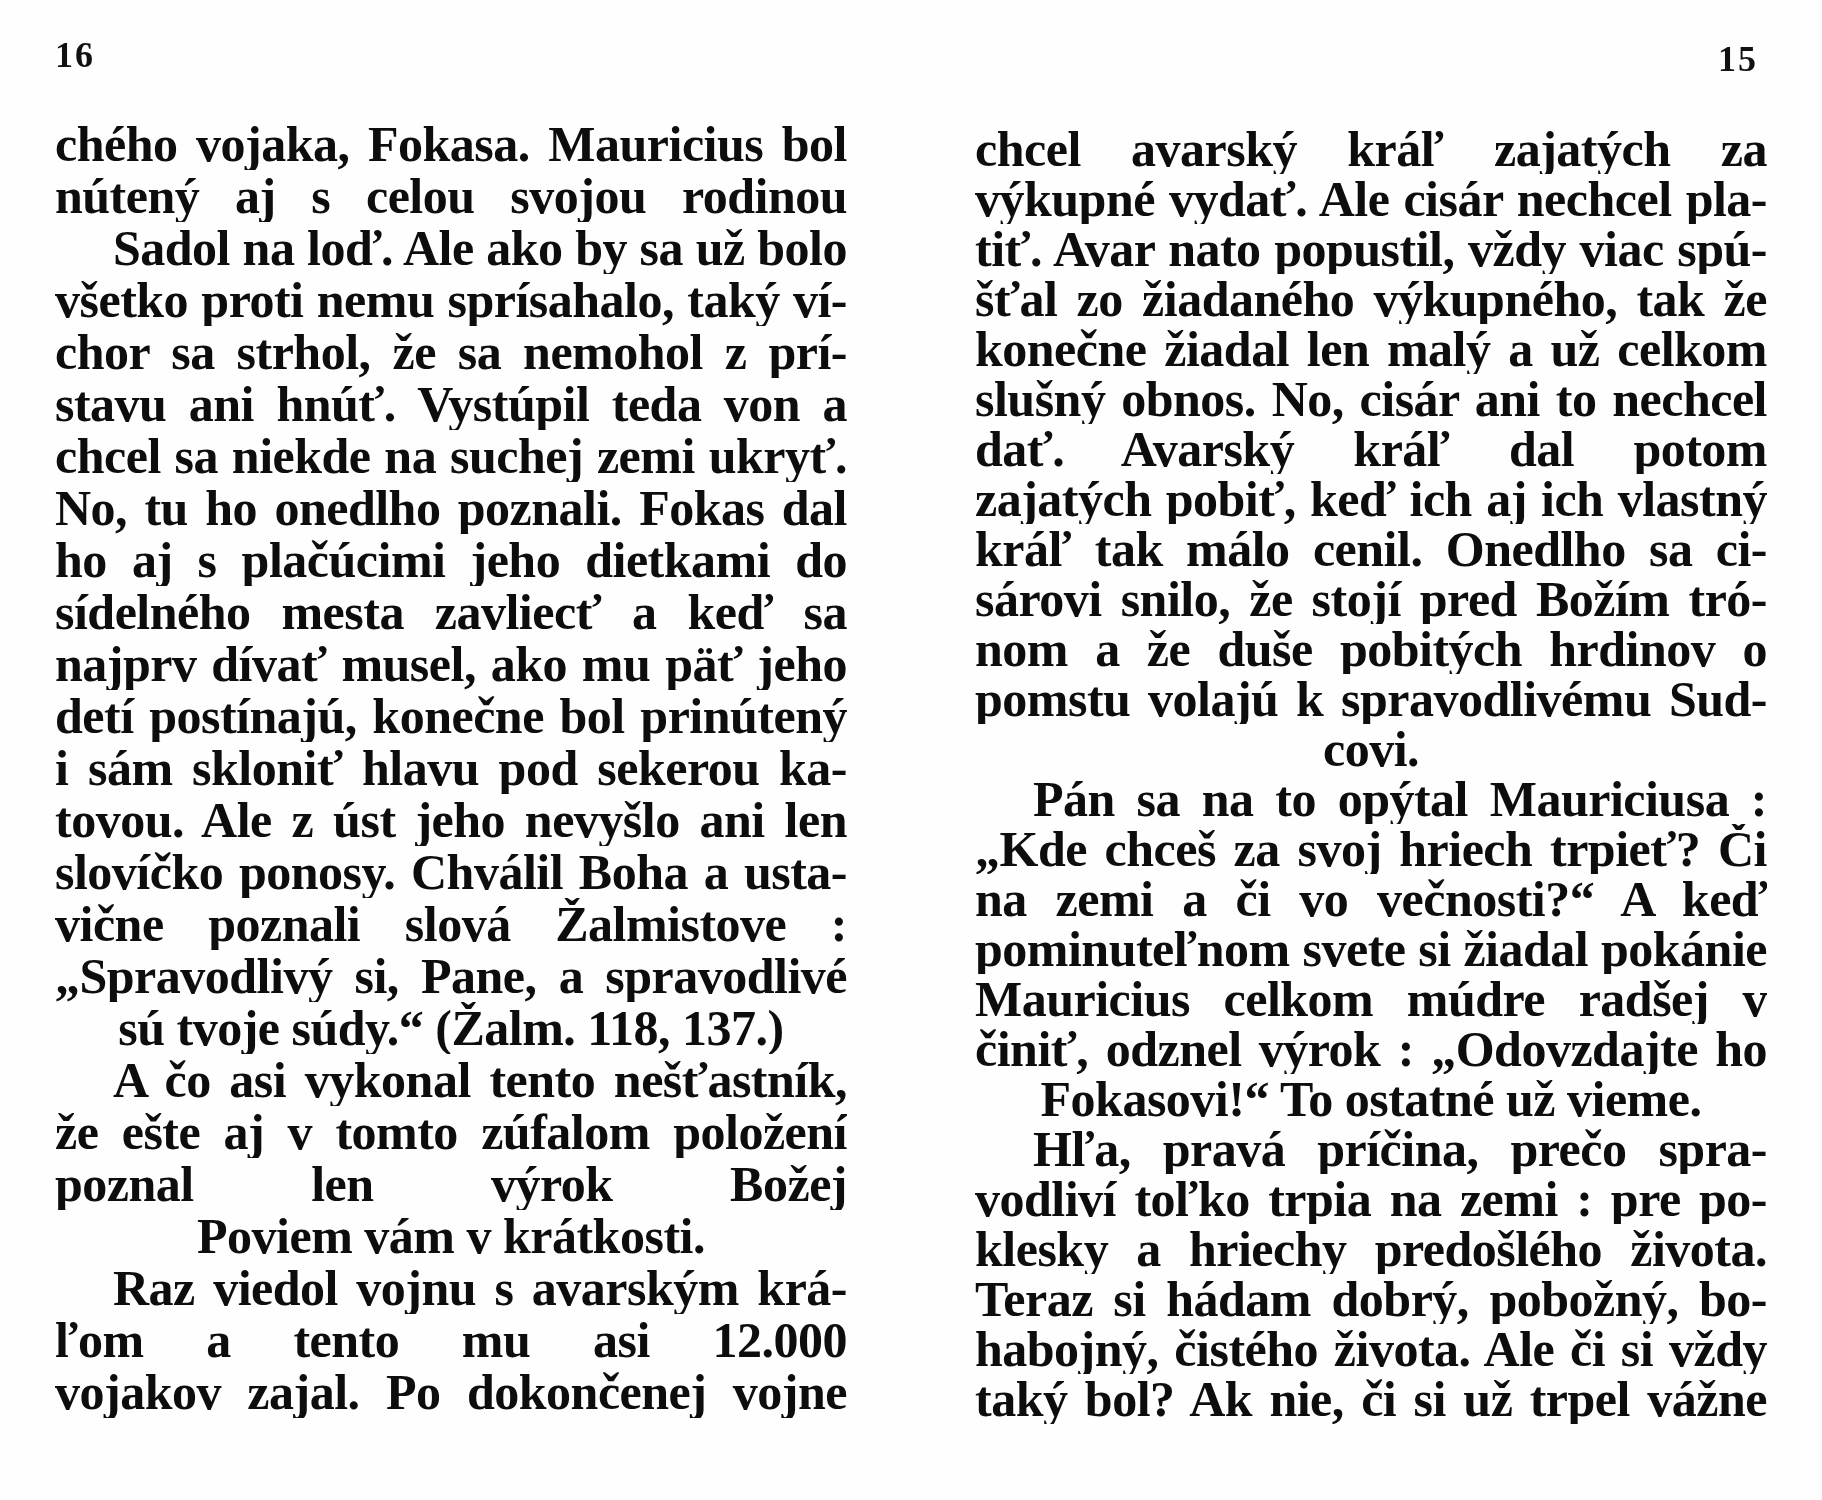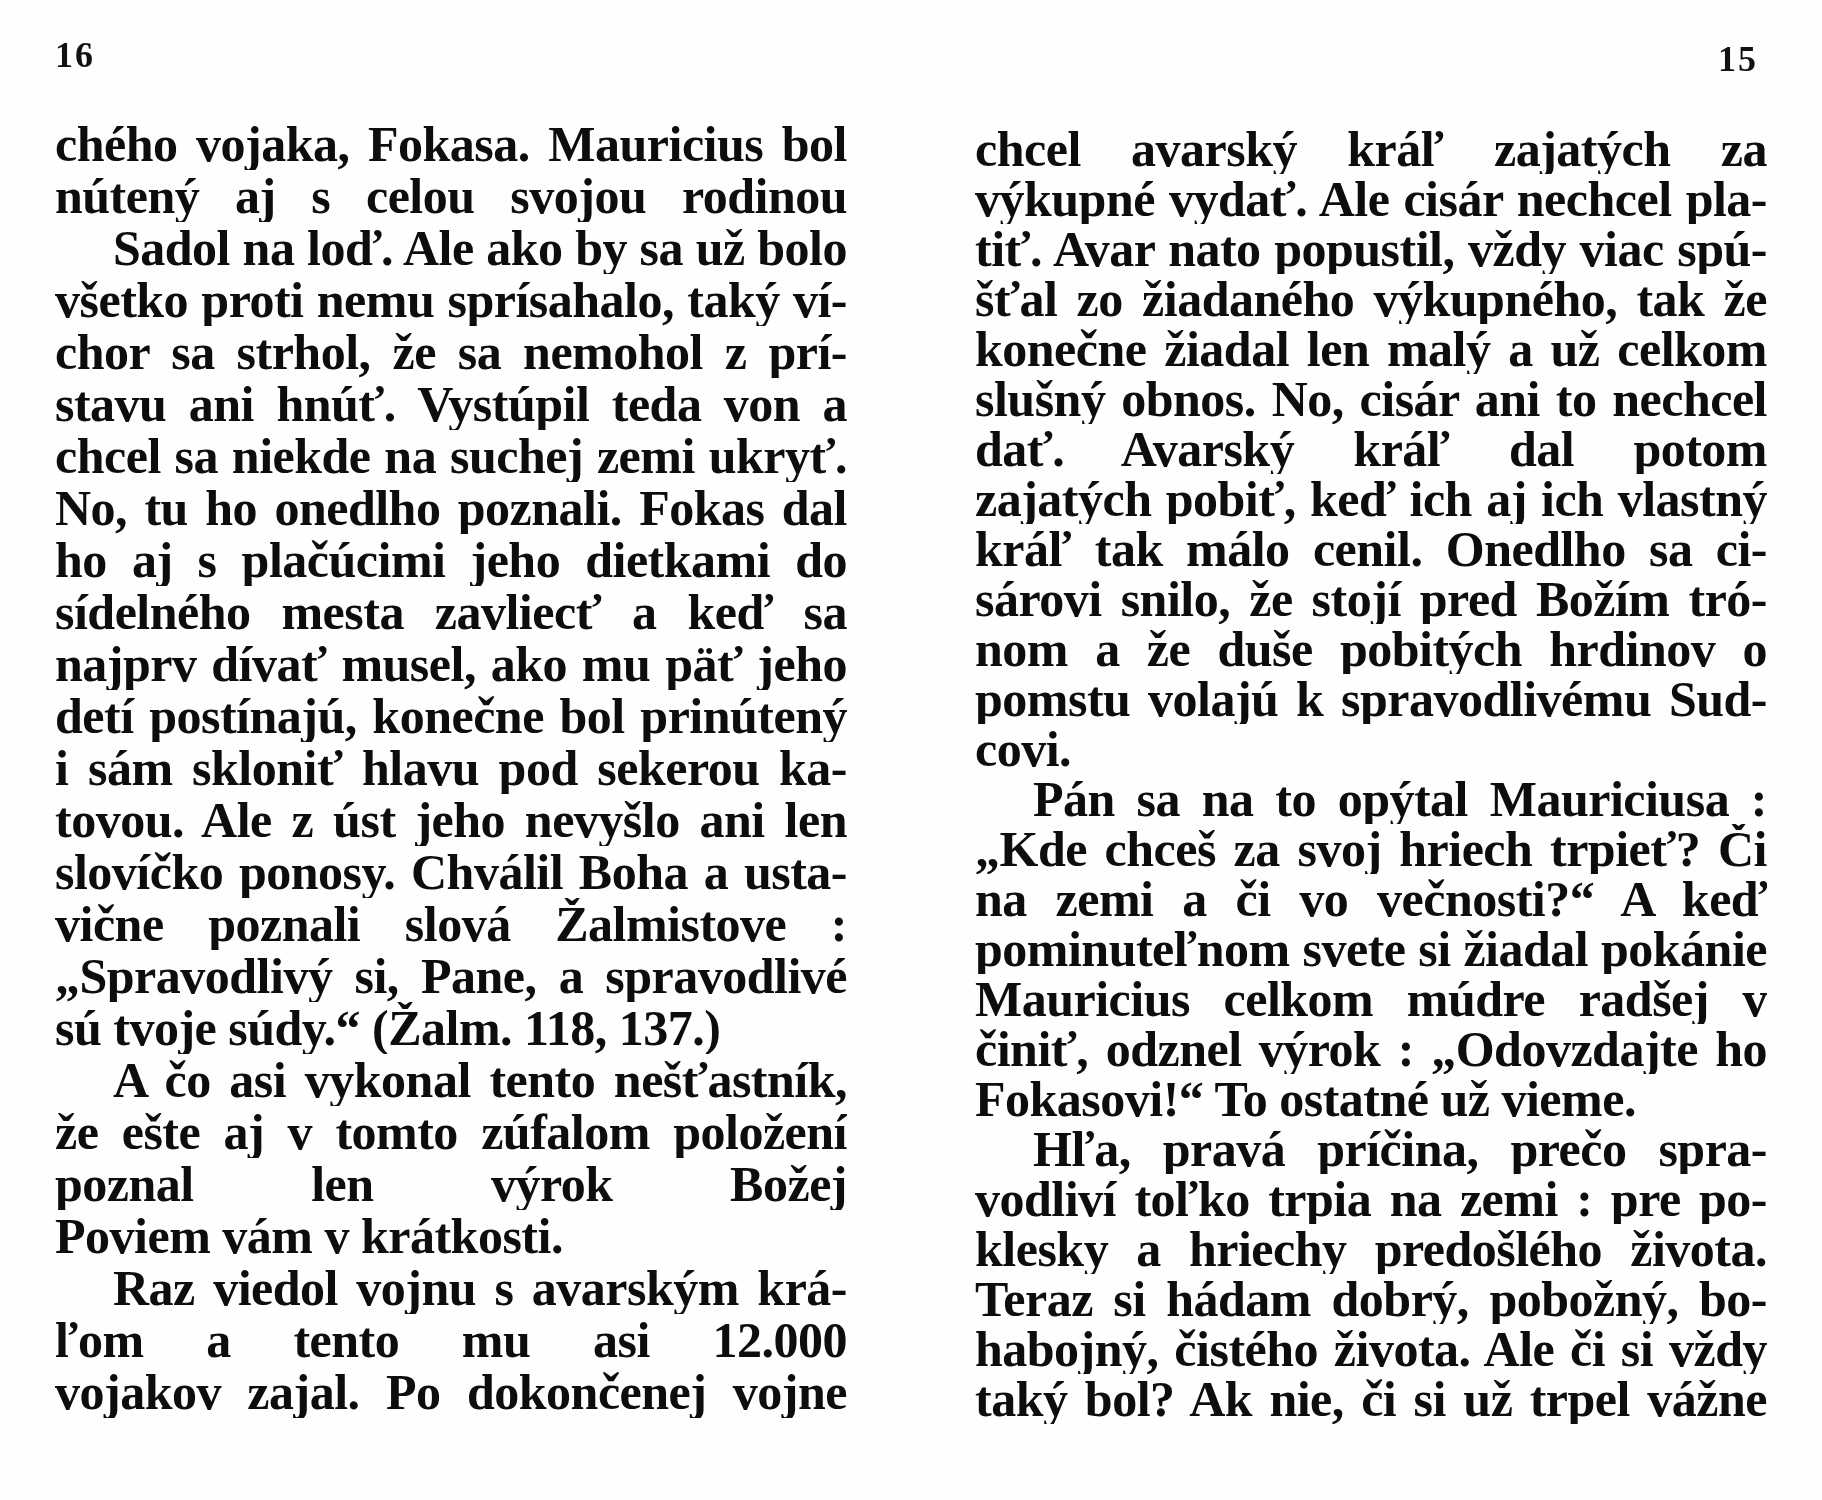--- a/index.html
+++ b/index.html
@@ -35,21 +35,21 @@
     color: #0d0d0d;
   }
   #col-left  { left: 55px;  top: 118px; --lh: 52px; }
   #col-right { left: 975px; top: 124px; --lh: 50px; }
 
   .line {
     height: var(--lh);
     line-height: var(--lh);
     overflow: hidden;
     white-space: normal;
-    text-align: left;
+    text-align: center;
   }
   .line.j {
     text-align: justify;
     text-align-last: justify;
   }
   .line.ind {
     text-indent: 58px;
   }
 </style>
 </head>

